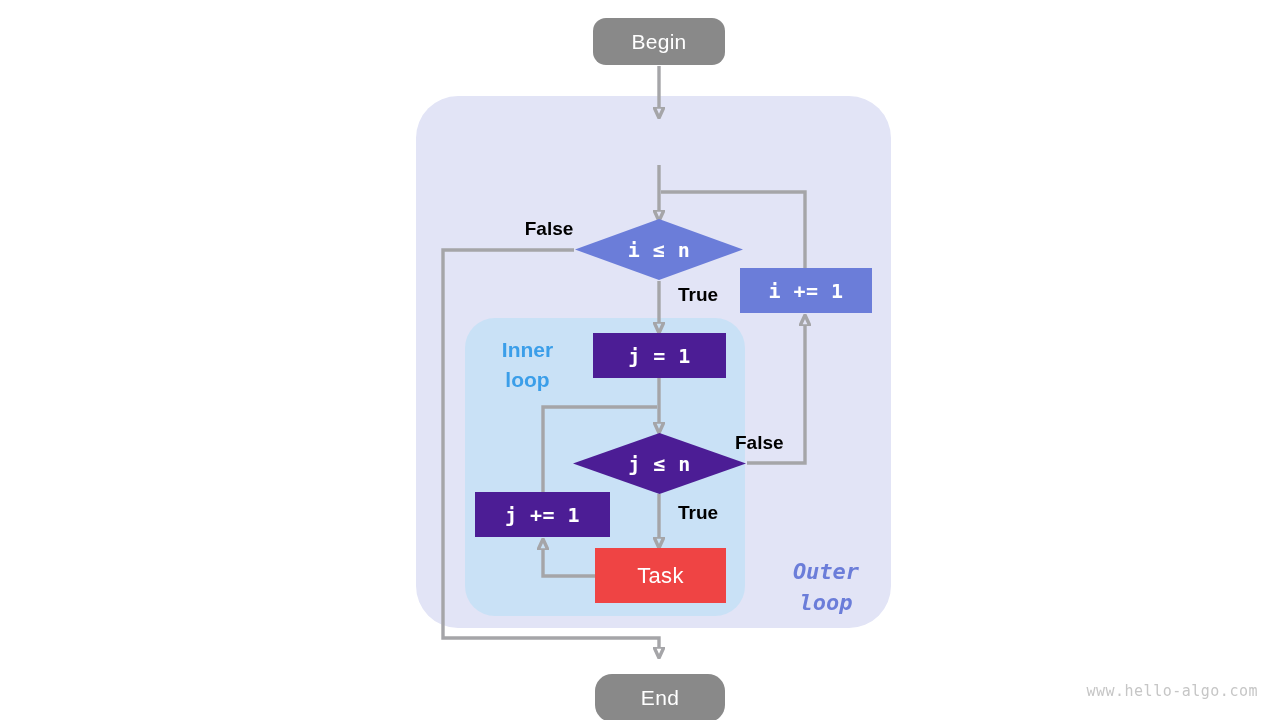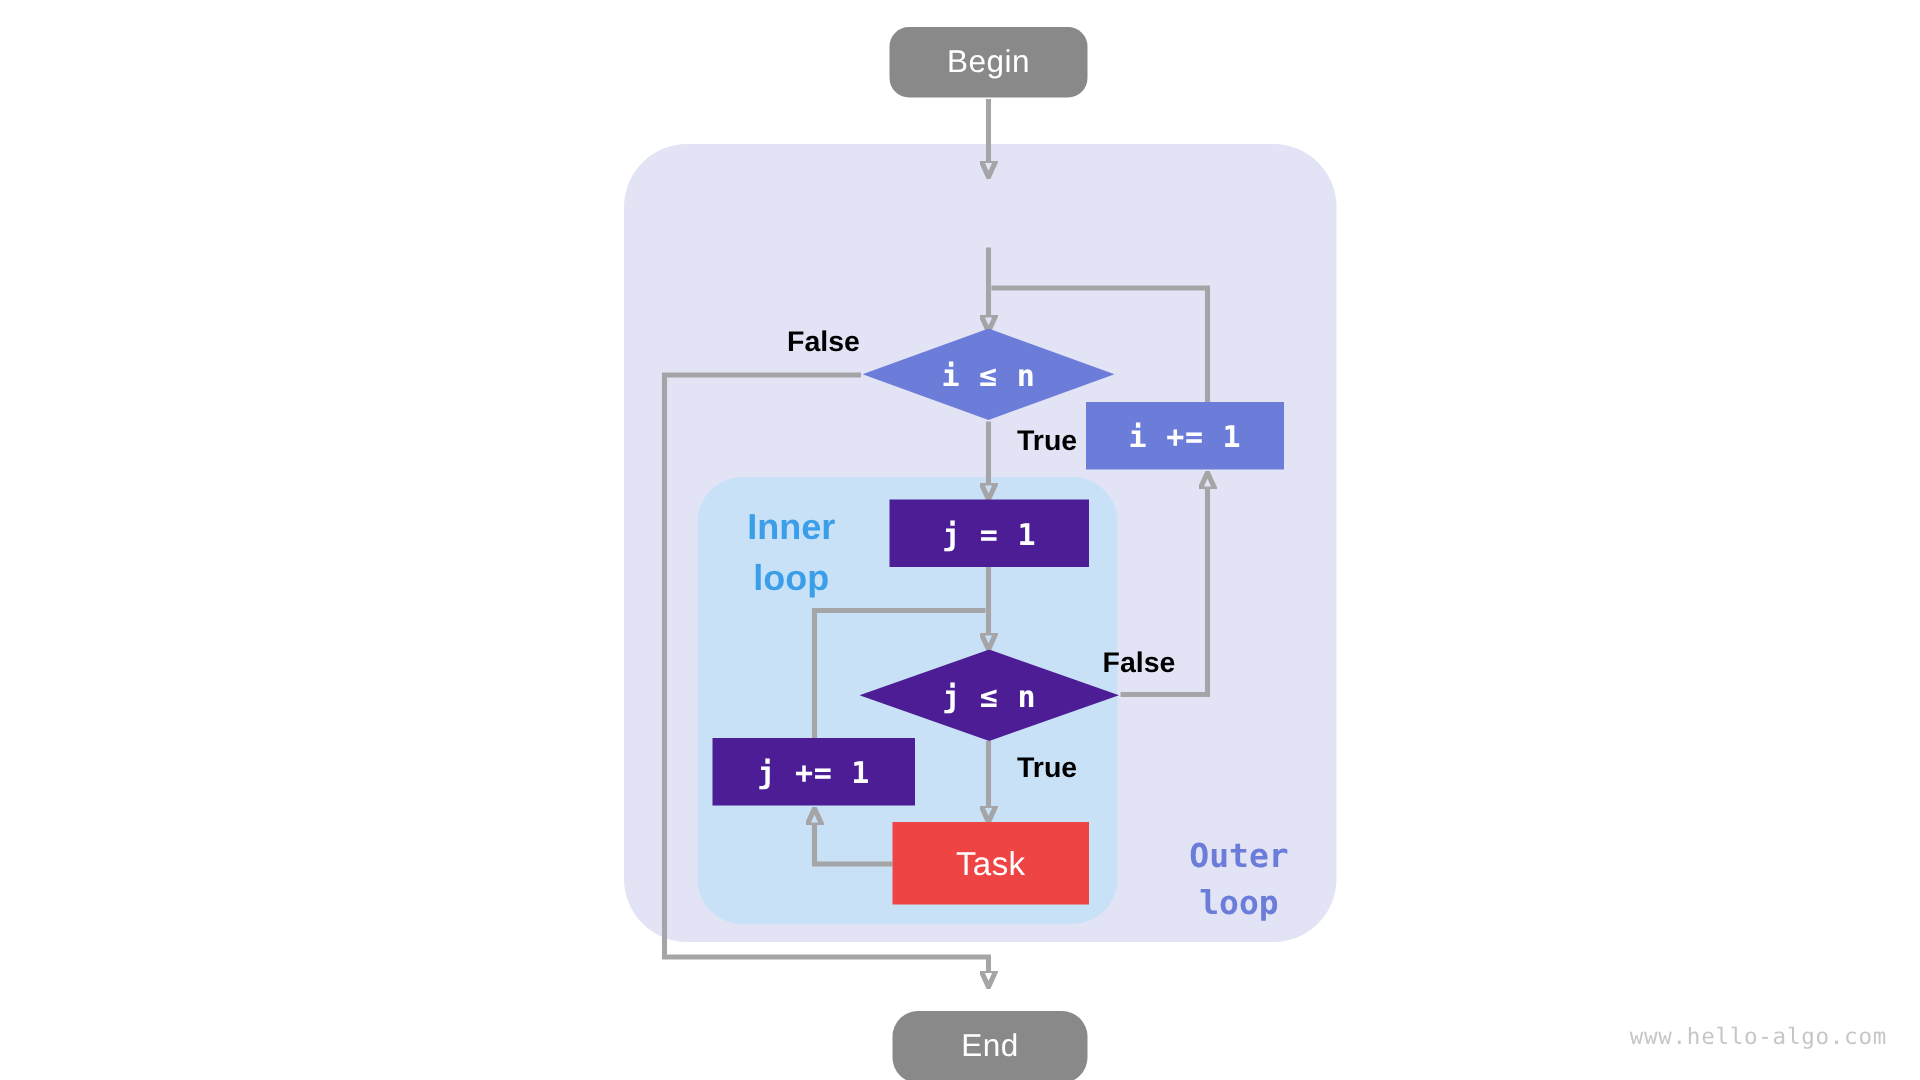--- a/index.html
+++ b/index.html
@@ -55,21 +55,21 @@
     font-family: "DejaVu Sans Mono", monospace;
     font-size: 20px; font-weight: 700; letter-spacing: 0.5px;
   }
   .node.diamond {
     clip-path: polygon(50% 0%, 100% 50%, 50% 100%, 0% 50%);
   }
 
   #node-begin  { left: 575px; top:  18px; width: 132px; height: 47px; }
   #node-init-i { left: 577px; top: 118px; width: 131px; height: 47px; }
   #node-cond-i { left: 557px; top: 219px; width: 168px; height: 61px; }
-  #node-inc-i  { left: 706px; top: 268px; width: 132px; height: 45px; text-align: center; }
+  #node-inc-i  { left: 722px; top: 268px; width: 132px; height: 45px; text-align: center; }
   #node-init-j { left: 575px; top: 333px; width: 133px; height: 45px; }
   #node-cond-j { left: 555px; top: 433px; width: 173px; height: 61px; }
   #node-inc-j  { left: 457px; top: 492px; width: 135px; height: 45px; }
   #node-task   { left: 577px; top: 548px; width: 131px; height: 55px; }
   #node-end    { left: 577px; top: 674px; width: 130px; height: 48px; border-radius: 17px; }
 
   
   .edge-label {
     position: absolute; z-index: 4;
     color: #000000; font-weight: 700; font-size: 19px;
@@ -81,27 +81,28 @@
   #label-true-inner  { left: 660px; top: 502px; }
 
   
   .region-label {
     position: absolute; z-index: 4;
     text-align: center; font-weight: 700; line-height: 1.42;
     white-space: pre-line;
   }
   #label-inner-loop {
     left: 462px; top: 335px; width: 95px;
-    color: #3b9ee9; font-size: 24px;
+    color: #3b9ee9; font-size: 21px;
     font-family: "Liberation Sans", sans-serif;
   }
   #label-outer-loop {
     left: 760px; top: 556px; width: 96px;
     color: #6b7dd9; font-size: 22px;
     font-family: "DejaVu Sans Mono", monospace;
+    font-style: italic;
   }
 
   
   #watermark {
     position: absolute; right: 40px; bottom: 20px; z-index: 4;
     font-family: "DejaVu Sans Mono", monospace;
     font-size: 15px; color: #c6c6c6; letter-spacing: 0.5px;
   }
 </style>
 </head>

